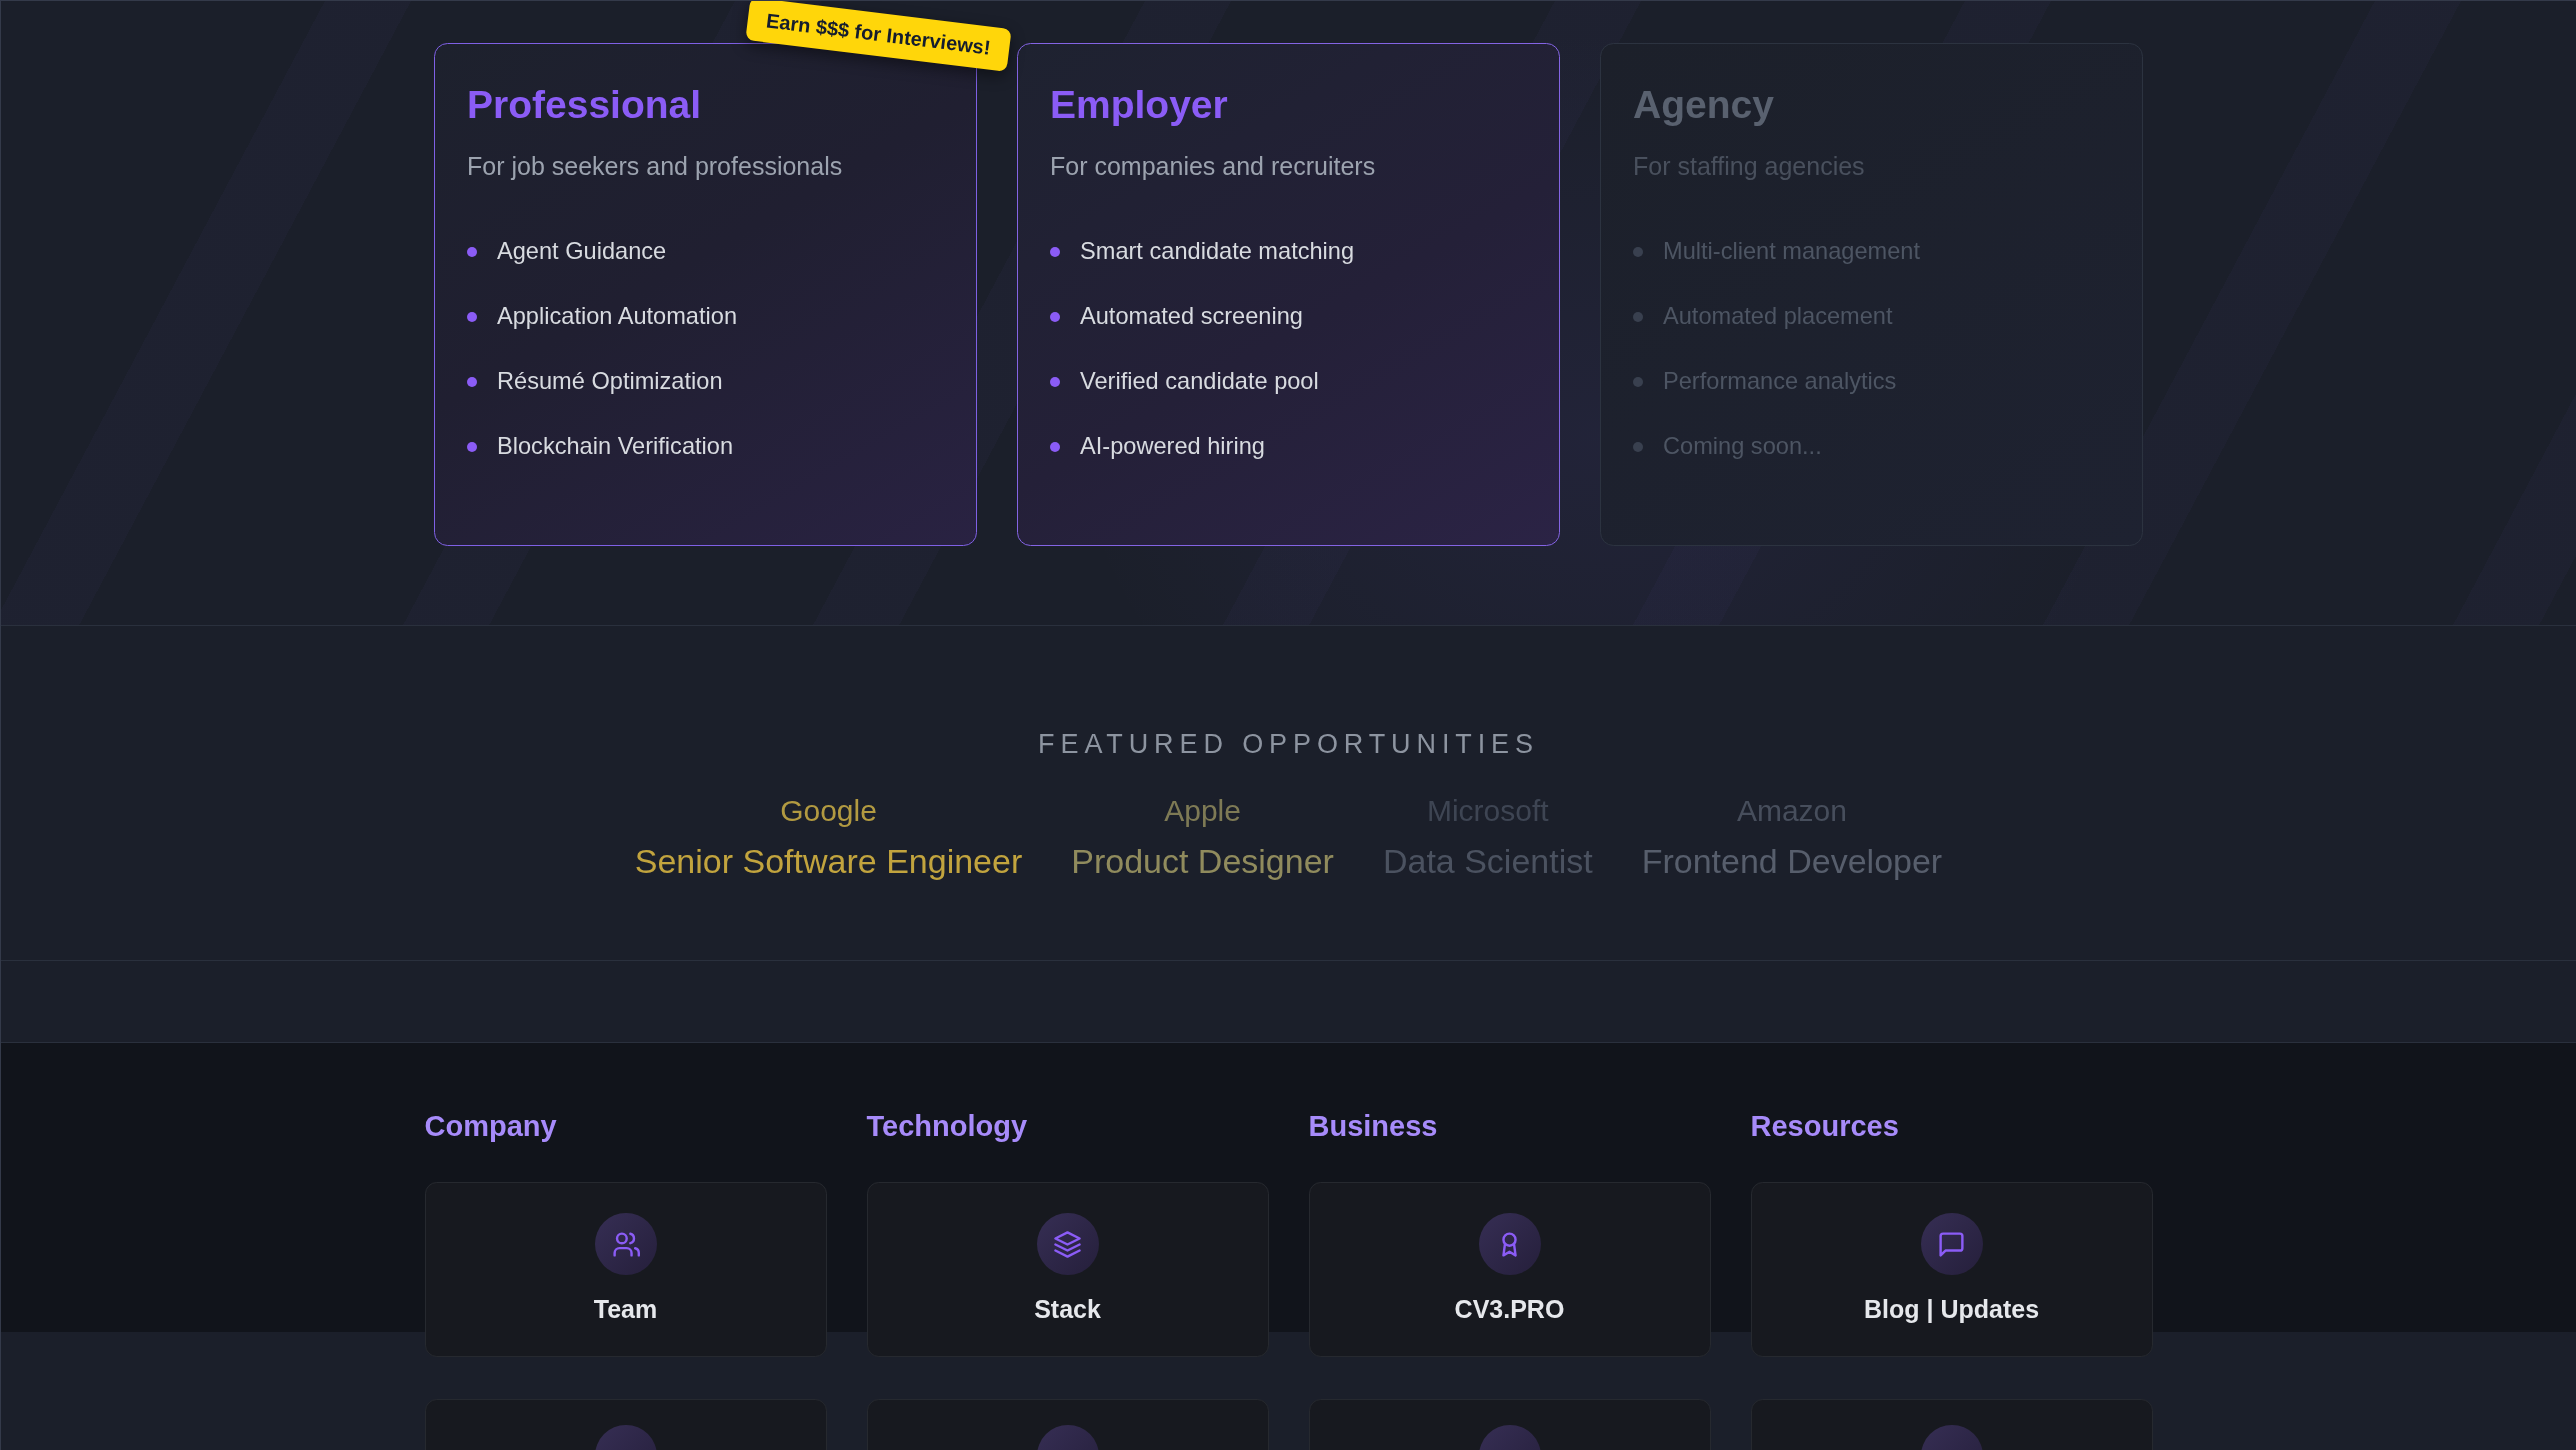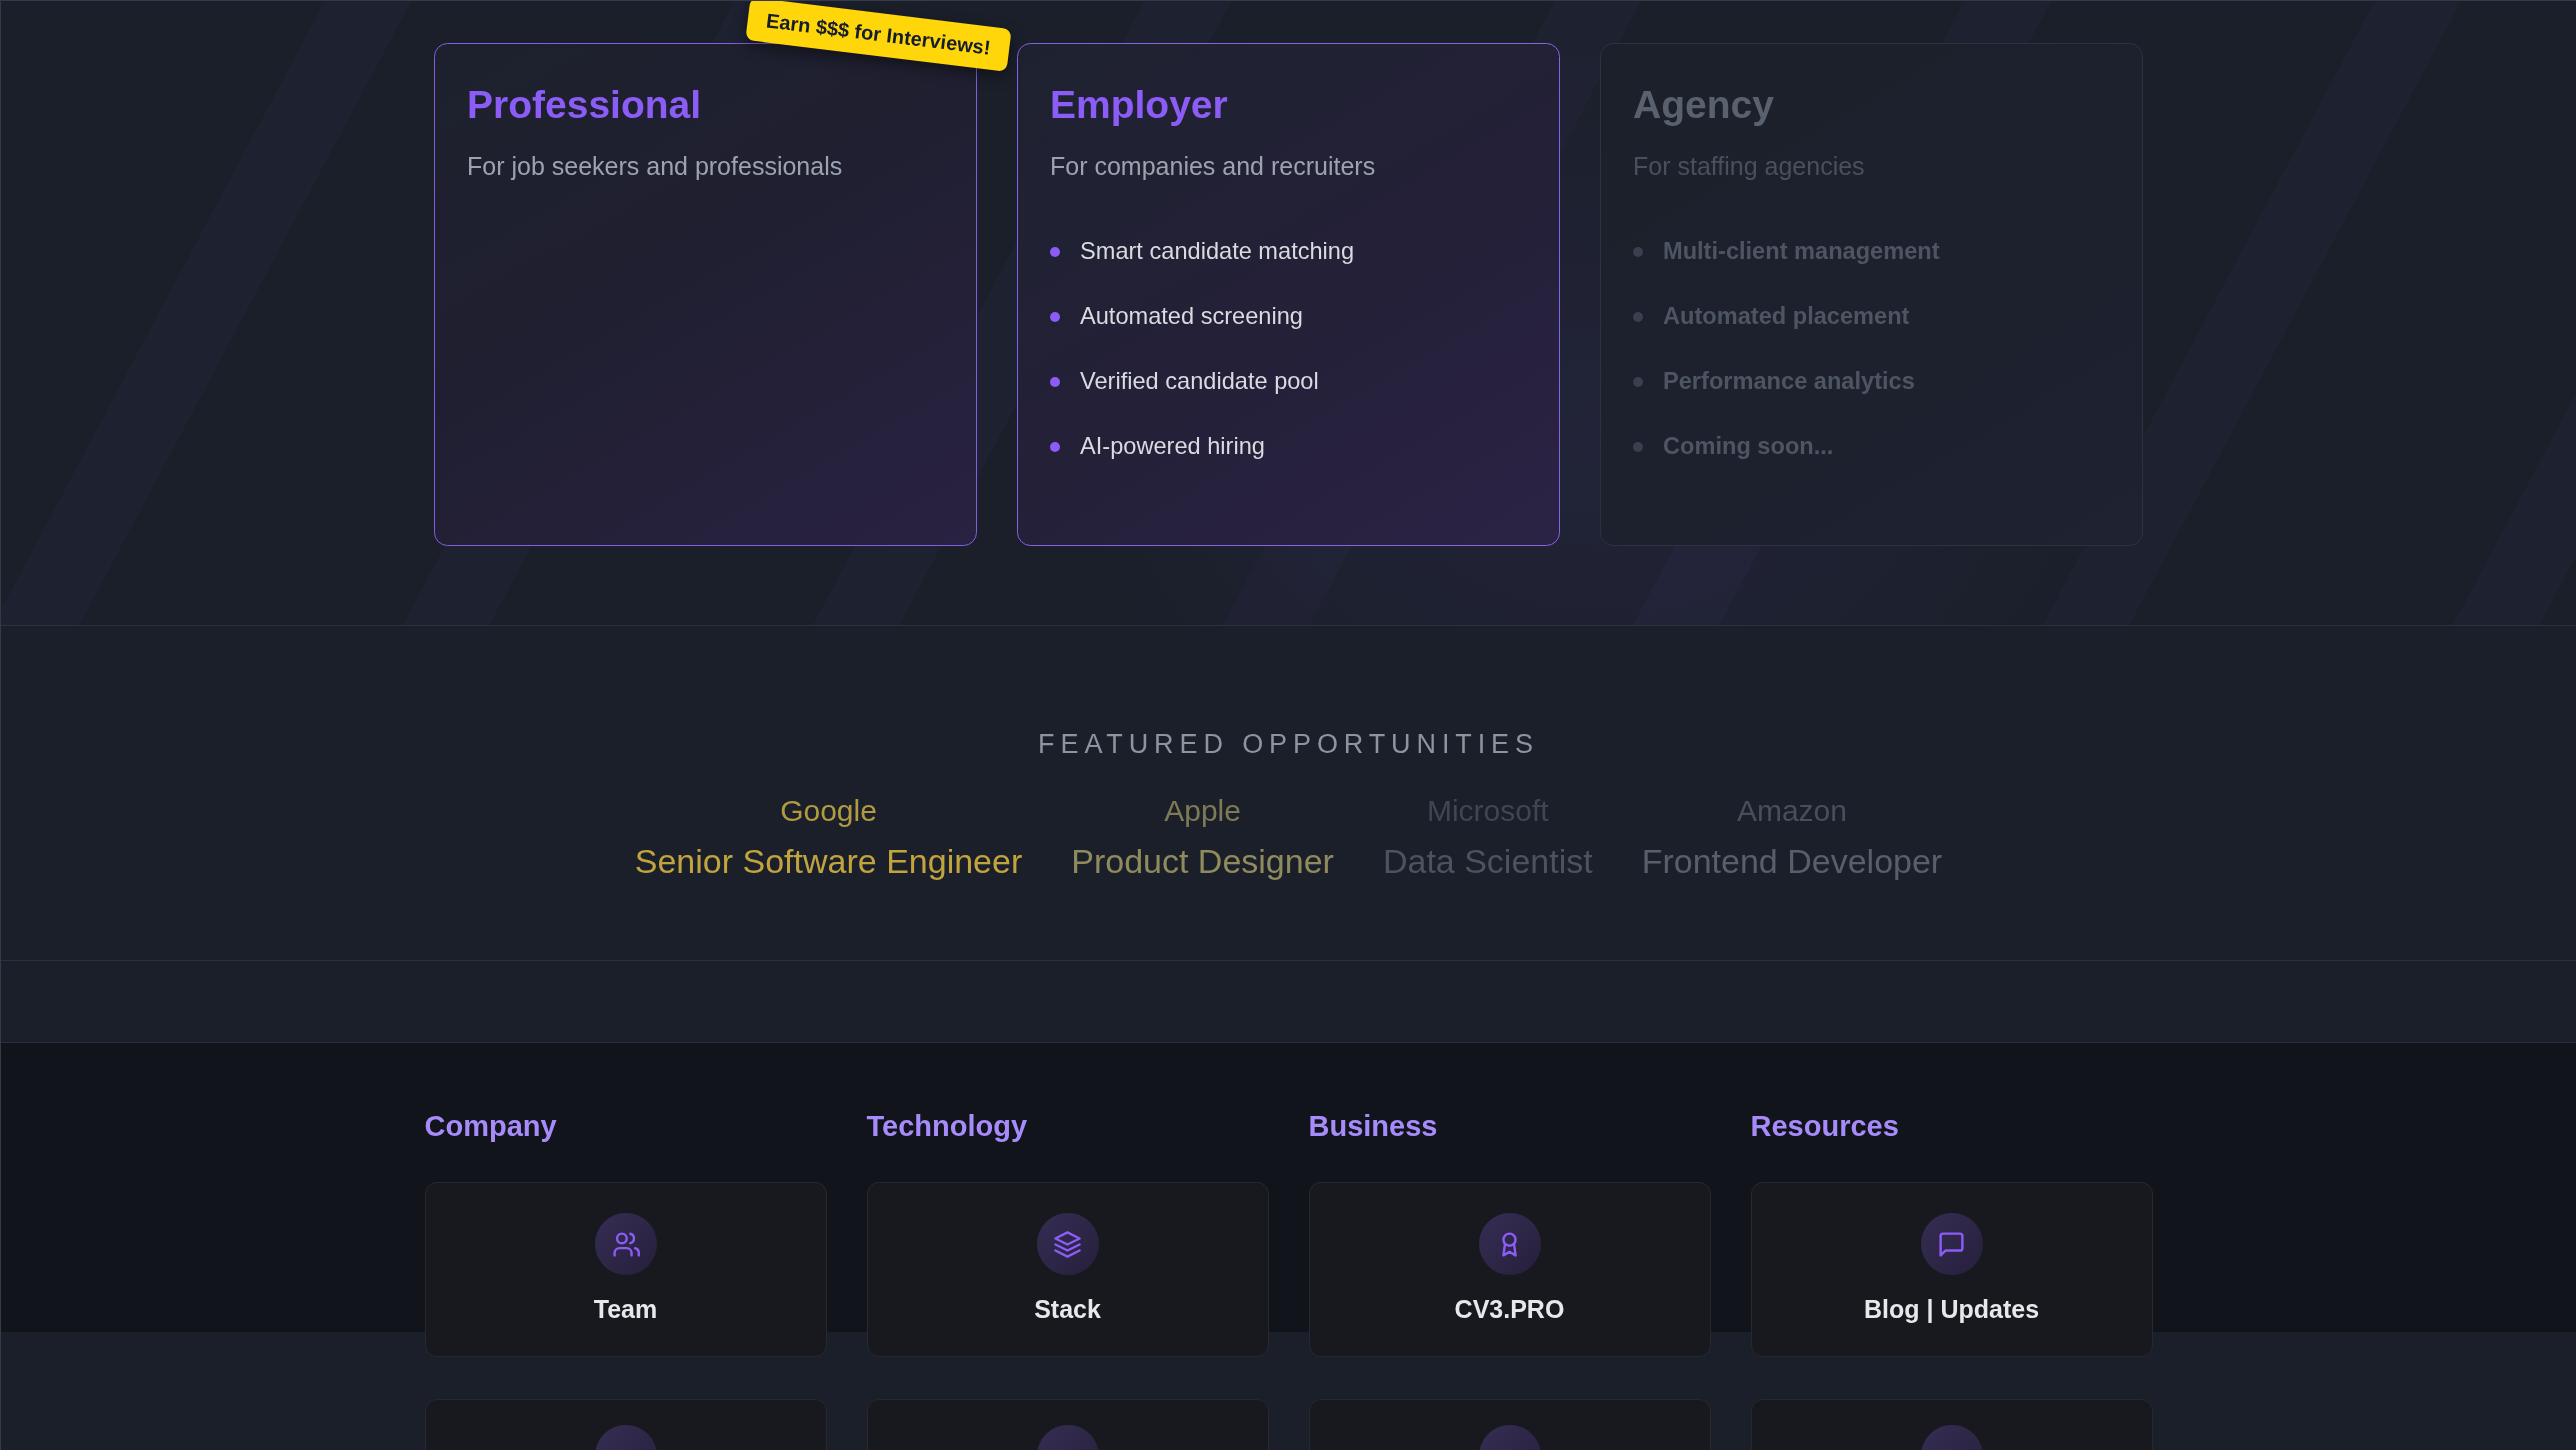--- a/index.html
+++ b/index.html
@@ -77,21 +77,21 @@
   }
   .bullet-dot {
     width: 10px; height: 10px;
     border-radius: 50%;
     background: #8b5cf6;
     margin-right: 20px;
     flex: 0 0 auto;
   }
   .card-agency .plan-title { color: #59616f; }
   .card-agency .plan-desc { color: #49505d; }
-  .card-agency .plan-feature { color: #4d5563; font-weight: bold; }
+  .card-agency .plan-feature { color: #4d5563; }
   .card-agency .bullet-dot { background: #39404f; }
 
   .promo-badge {
     position: absolute;
     left: 746px;
     top: 11.8px;
     z-index: 5;
     background: #ffd60a;
     color: #151d2e;
     font-size: 20px;
@@ -205,20 +205,38 @@
 <div class="page">
 
   <div class="plans-section">
     <div class="promo-badge">Earn $$$ for Interviews!</div>
 
     <div class="plans-row">
 
       <div class="plan-card card-professional">
         <div class="plan-title">Professional</div>
         <div class="plan-desc">For job seekers and professionals</div>
+        <ul class="plan-features">
+          <li class="plan-feature">
+            <span class="bullet-dot"></span>
+            <span>Agent Guidance</span>
+          </li>
+          <li class="plan-feature">
+            <span class="bullet-dot"></span>
+            <span>Application Automation</span>
+          </li>
+          <li class="plan-feature">
+            <span class="bullet-dot"></span>
+            <span>Résumé Optimization</span>
+          </li>
+          <li class="plan-feature">
+            <span class="bullet-dot"></span>
+            <span>Blockchain Verification</span>
+          </li>
+        </ul>
       </div>
 
       <div class="plan-card card-employer">
         <div class="plan-title">Employer</div>
         <div class="plan-desc">For companies and recruiters</div>
         <ul class="plan-features">
           <li class="plan-feature">
             <span class="bullet-dot"></span>
             <span>Smart candidate matching</span>
           </li>

